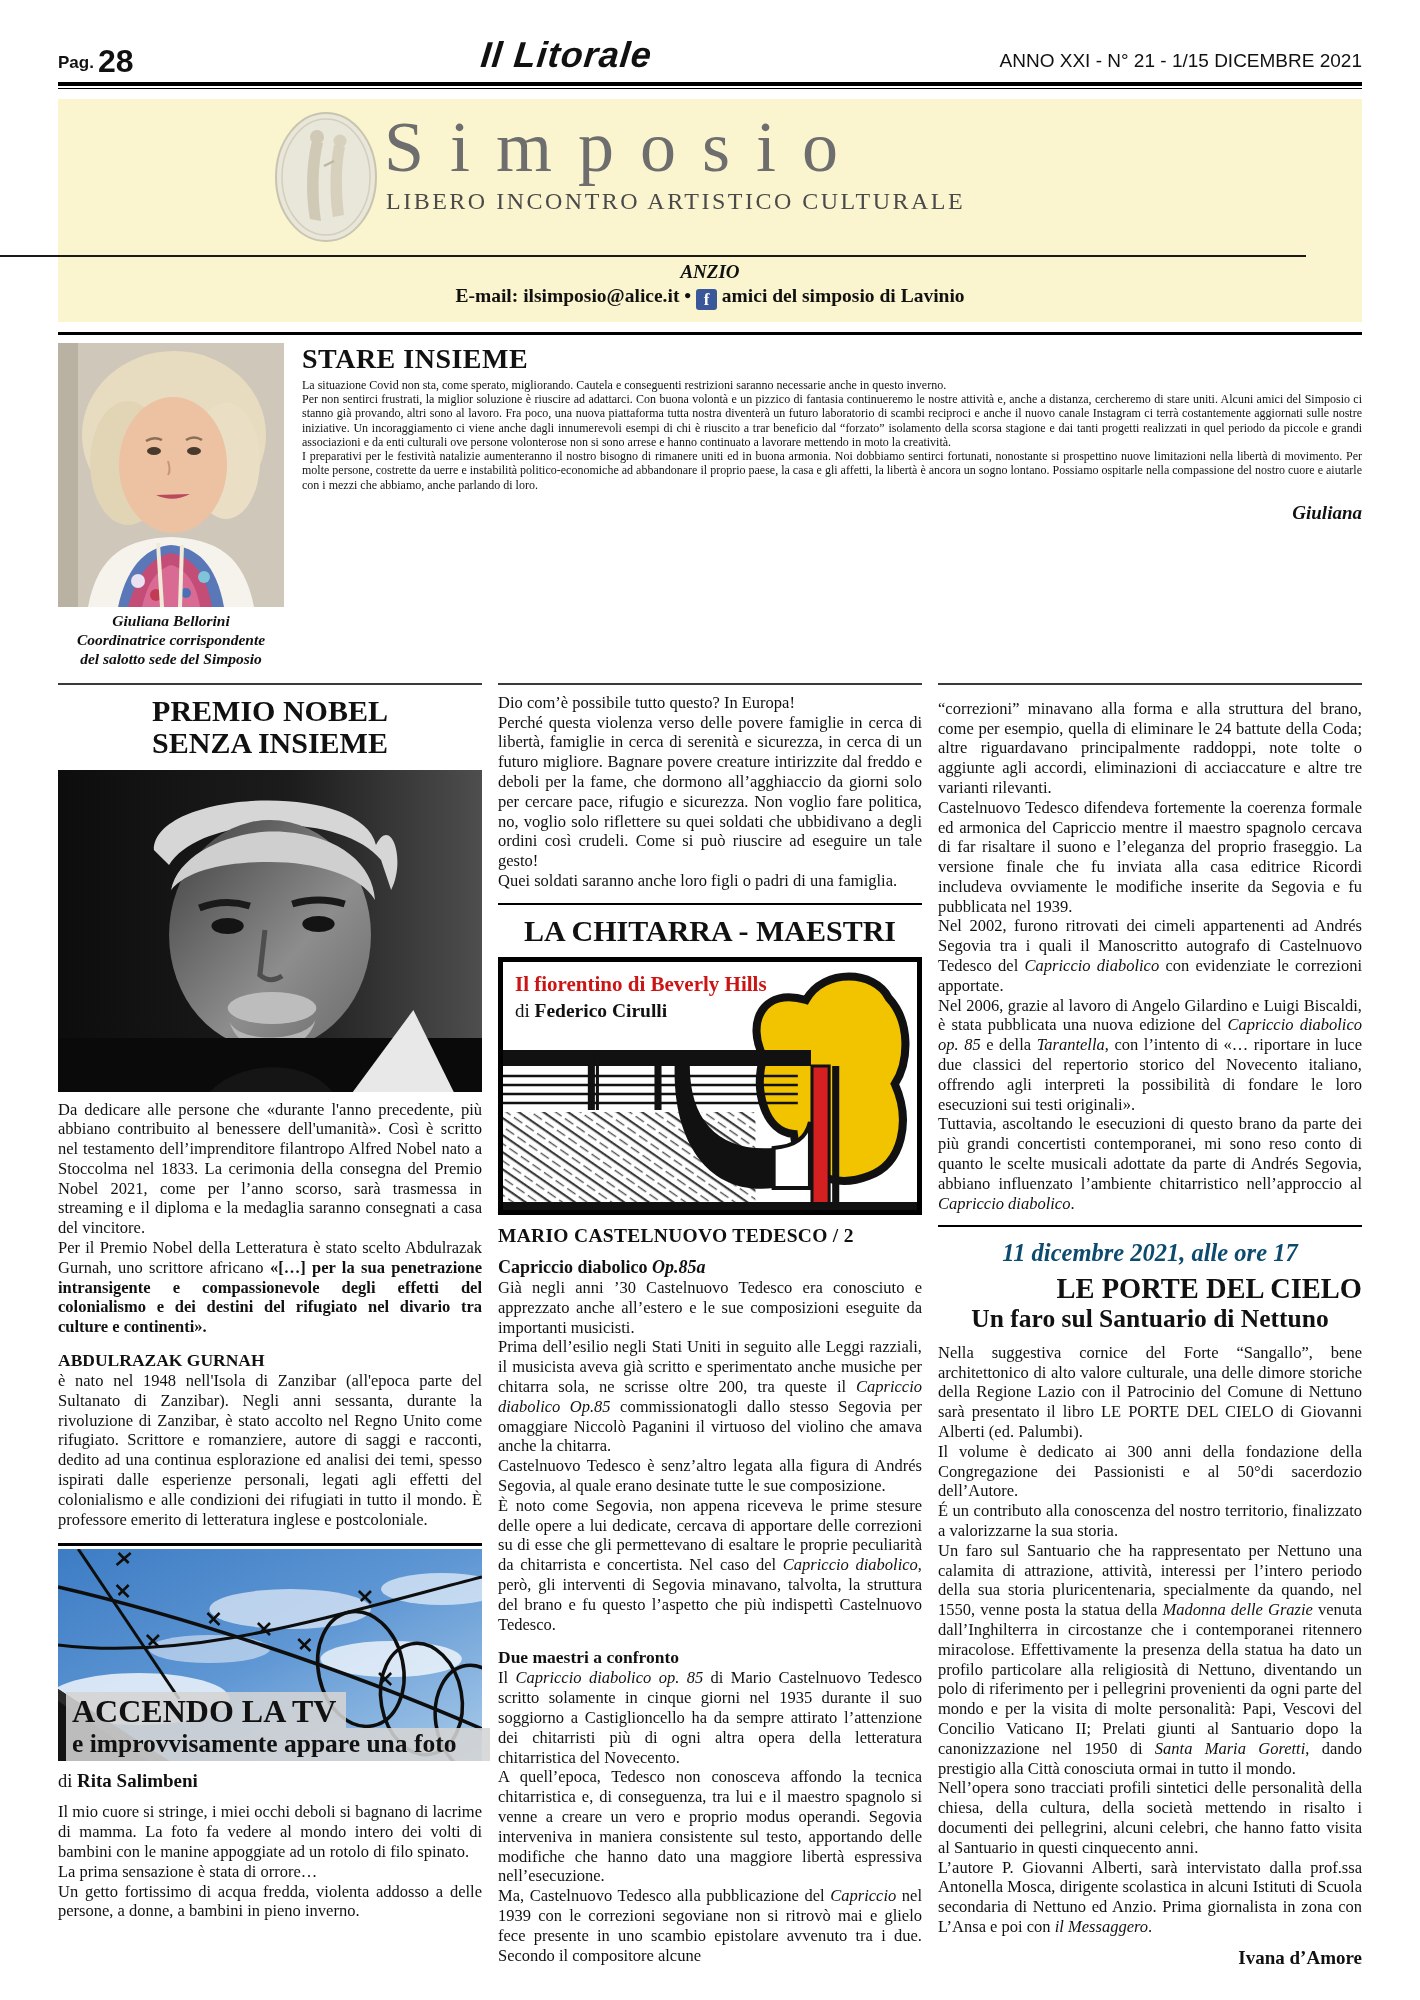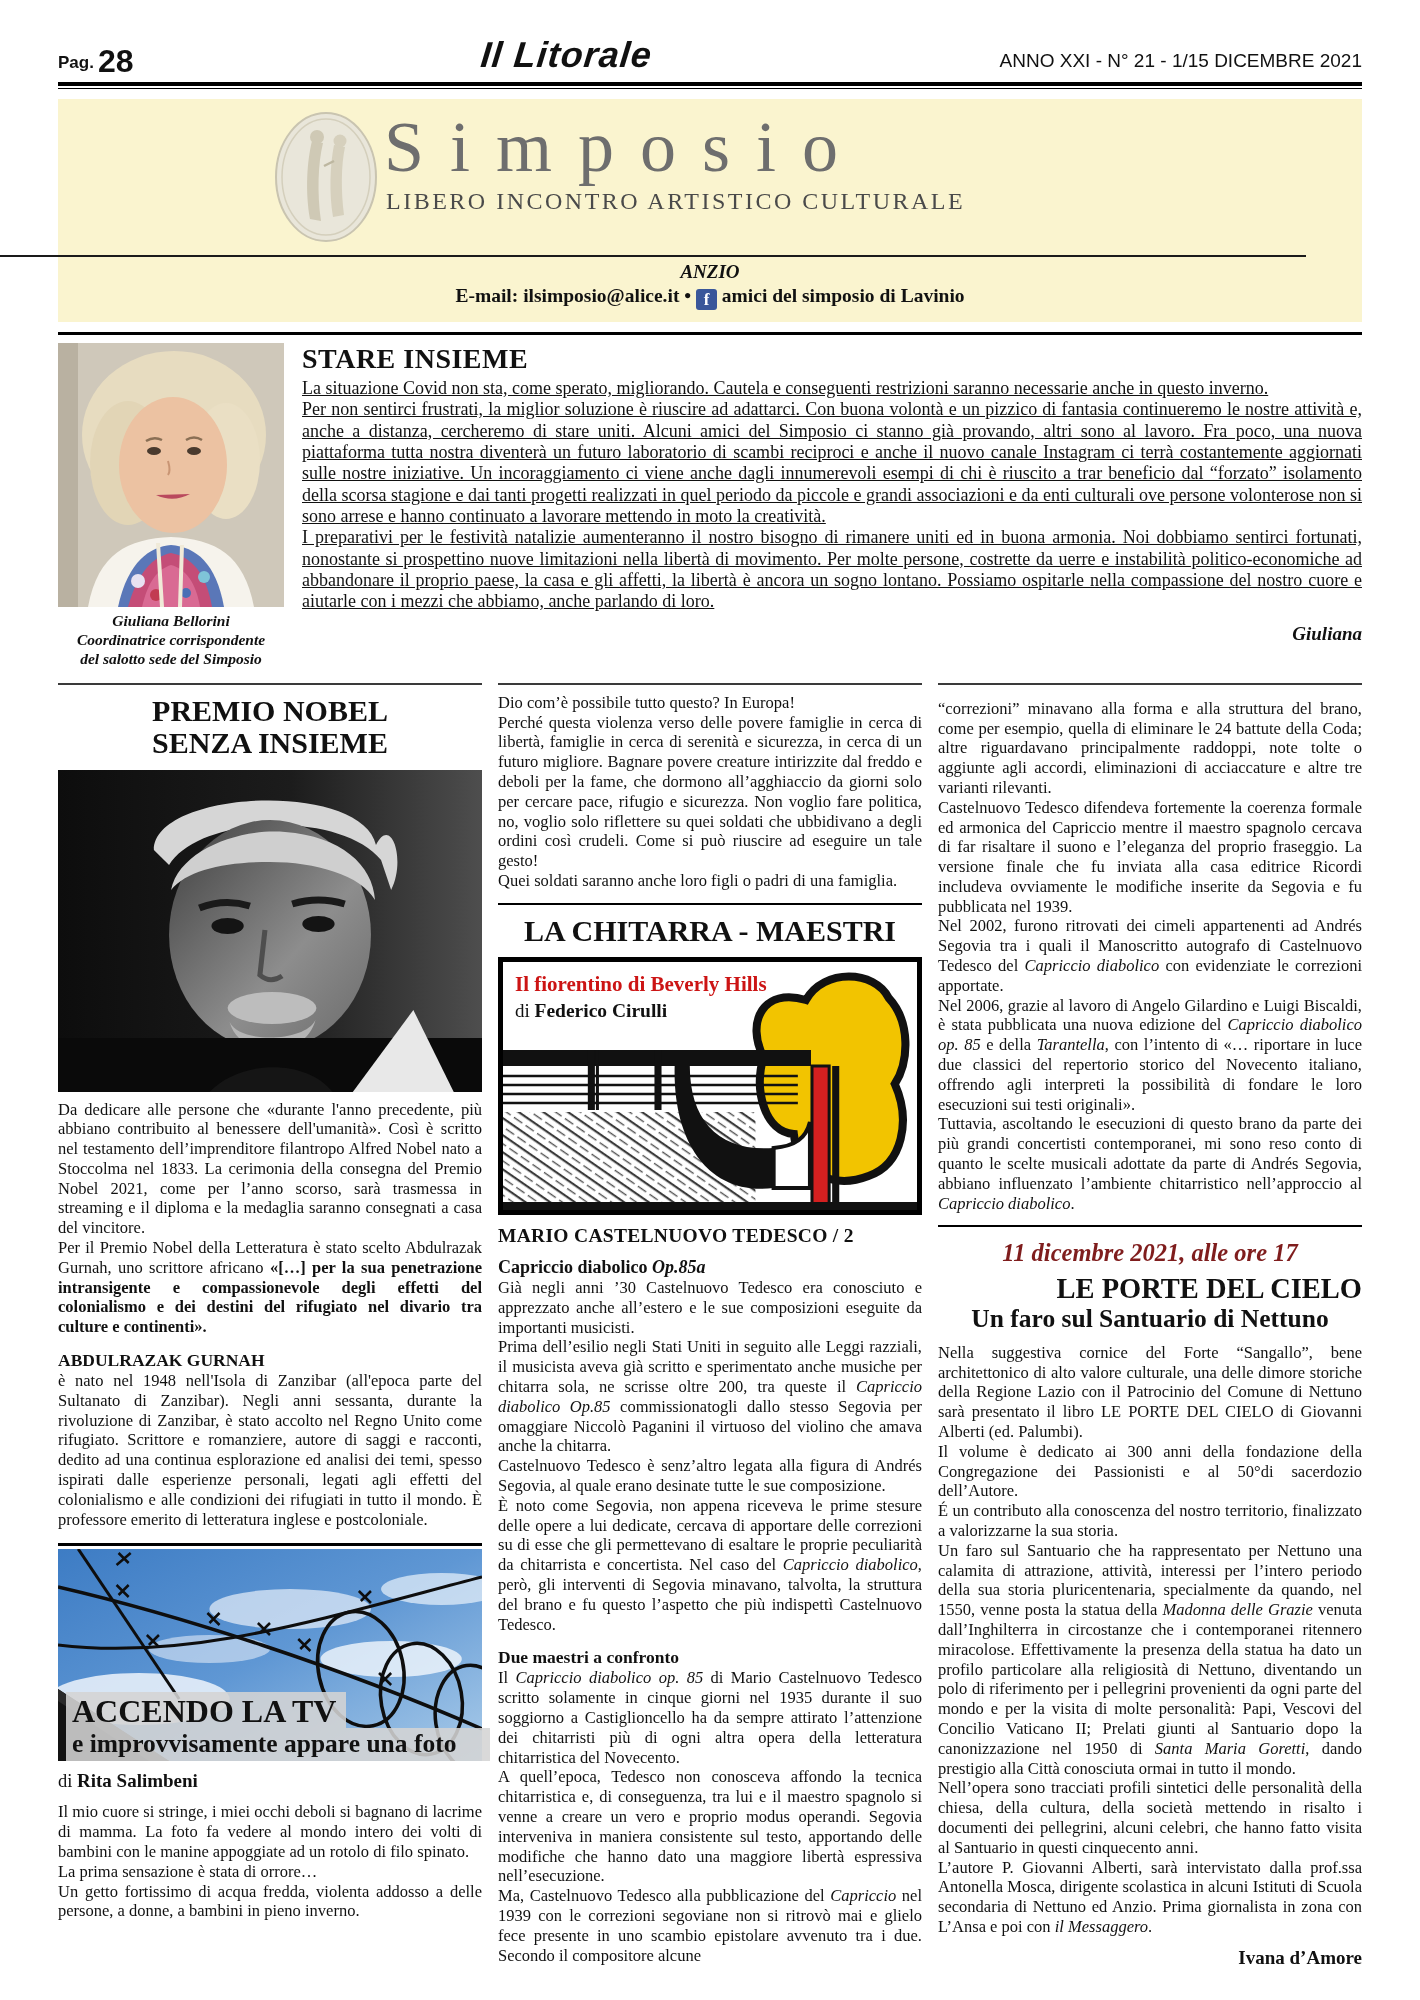--- a/index.html
+++ b/index.html
@@ -34,21 +34,21 @@
   .mh-bottomrule { margin:10px 58px 0; border-top:3px solid #000; }
 
   
   .stare { display:flex; gap:18px; padding:8px 58px 0; }
   .stare-left { flex:0 0 226px; }
   .stare-left svg { display:block; }
   .caption { text-align:center; font-weight:bold; font-style:italic; font-size:15.5px; line-height:1.22; margin-top:5px; }
   .stare-right { flex:1; }
   .stare-right h1 { font-size:28px; letter-spacing:.5px; margin-bottom:3px; }
   .bp { font-size:17px; line-height:1.185; text-align:justify; }
-  .stare-right .bp { font-size:18px;text-decoration:underline; }
+  .stare-right .bp { font-size:12px; }
   .sig-right { text-align:right; font-weight:bold; font-style:italic; font-size:19px; margin-top:10px; }
 
   
   .cols { display:flex; gap:16px; padding:14px 58px 0; }
   .col { flex:1 1 0; border-top:2px solid #3a3a3a; padding-top:8px; min-width:0; }
   .col .bp { font-size:16.5px; line-height:1.2; }
   .headline2 { text-align:center; font-weight:bold; font-size:30px; line-height:1.08; margin:2px 0 10px; }
   .subhead { font-weight:bold; font-size:17.5px; margin-top:13px; }
   .sep3 { border-top:3px solid #000; margin-top:14px; }
   .sep2 { border-top:2px solid #000; margin-top:12px; }
@@ -69,21 +69,21 @@
   .gbox { border:5px solid #000; position:relative; height:258px; margin:2px 0 10px; background:#f9a8d4; overflow:hidden; }
   .gbox svg { position:absolute; inset:0; }
   .gtext { position:absolute; top:10px; left:12px; z-index:2; }
   .g-title { color:#cc1414; font-weight:bold; font-size:21px; }
   .g-byline { font-size:19px; margin-top:3px; }
   .g-byline b { font-size:19.5px; }
   .series { font-weight:bold; font-size:19.5px; margin:4px 0 10px; letter-spacing:.3px; }
   .sub-italic { font-weight:bold; font-size:18px; margin-top:2px; }
 
   
-  .evt-date { color:#7f1d1d; font-weight:bold; font-style:italic; font-size:24.5px; text-align:center; margin:12px 0 6px; }
+  .evt-date { color:#0c4a6e; font-weight:bold; font-style:italic; font-size:24.5px; text-align:center; margin:12px 0 6px; }
   .porte-h1 { text-align:right; font-weight:bold; font-size:28.5px; line-height:1.1; }
   .porte-h2 { text-align:center; font-weight:bold; font-size:25.5px; line-height:1.1; margin-bottom:10px; }
   .gap6 { height:6px; }
 </style>
 </head>
 <body>
 
 <div class="page">
 
   <header class="topbar">

